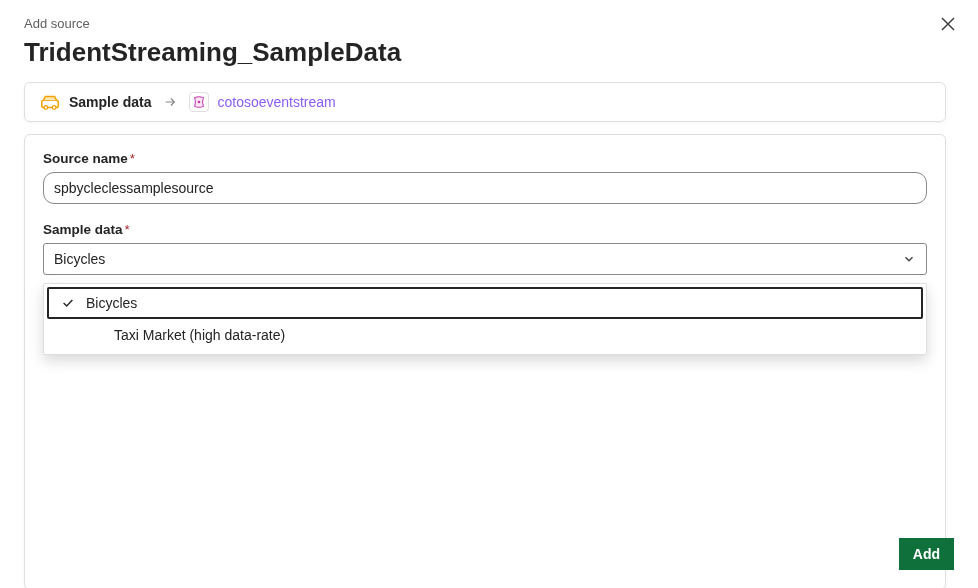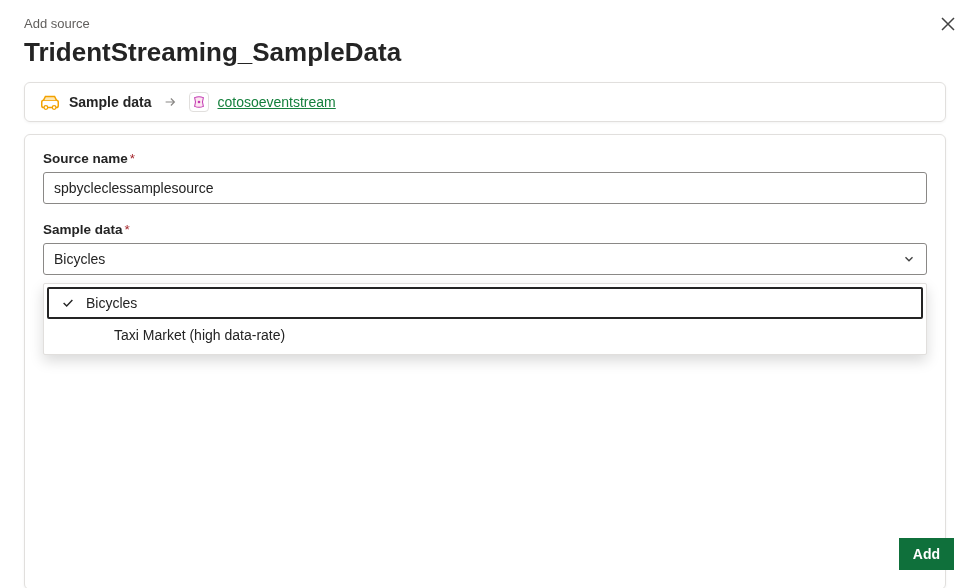--- a/index.html
+++ b/index.html
@@ -47,21 +47,21 @@
     gap: 12px;
     margin-bottom: 12px;
   }
   .bc-item {
     display: flex; align-items: center; gap: 8px;
   }
   .bc-icon {
     width: 22px; height: 22px; display: flex; align-items: center; justify-content: center;
   }
   .bc-label { font-size: 14px; font-weight: 600; }
-  .bc-label.light { font-weight: 400; color: #15803d; text-decoration: underline; }
+  .bc-label.light { font-weight: 400; color: #8b5cf6; }
   .bc-arrow { color: #8a8886; display:flex; align-items:center; }
   .bc-arrow svg { width: 14px; height: 14px; stroke: currentColor; stroke-width: 1.4; }
   .eventstream-icon {
     width: 20px; height: 20px;
     border: 1px solid #e1dfdd;
     border-radius: 4px;
     display:flex; align-items:center; justify-content:center;
     background: #fff;
   }
 
@@ -77,21 +77,21 @@
     font-size: 13.5px;
     font-weight: 600;
     margin-bottom: 6px;
     display: block;
   }
   .required { color: #a4262c; font-weight: 400; margin-left: 2px; }
   .text-input {
     width: 100%;
     height: 32px;
     border: 1px solid #8a8886;
-    border-radius: 3px;
+    border-radius: 11px;
     padding: 0 10px;
     font-size: 14px;
     font-family: inherit;
     margin-bottom: 18px;
     color: #242424;
   }
   
   .select-visual {
     width: 100%; height: 32px;
     border: 1px solid #8a8886; border-radius:3px; background:#fff;

